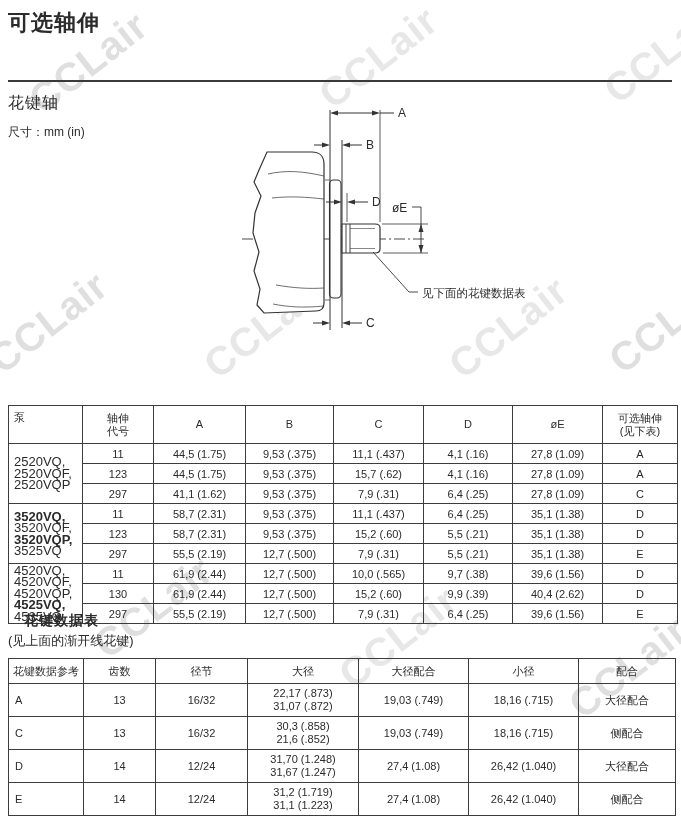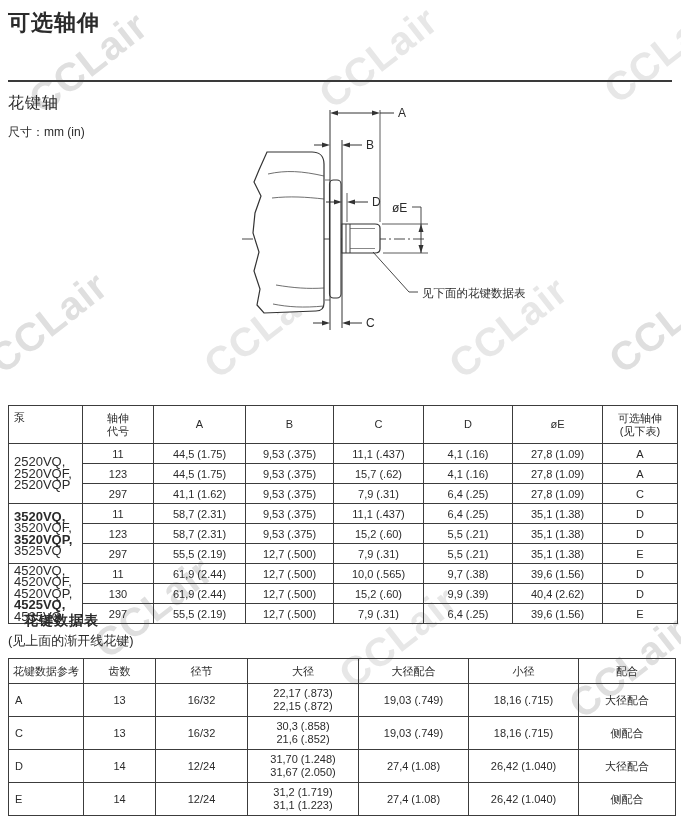--- a/index.html
+++ b/index.html
@@ -323,21 +323,21 @@
             <div>A</div>
           </td>
           <td>
             <div>13</div>
           </td>
           <td>
             <div>16/32</div>
           </td>
           <td>
             <div>22,17 (.873)</div>
-            <div>22,15 (.872)</div>
+            <div>31,07 (.872)</div>
           </td>
           <td>
             <div>19,03 (.749)</div>
           </td>
           <td>
             <div>18,16 (.715)</div>
           </td>
           <td>
             <div>大径配合</div>
           </td>
@@ -371,21 +371,21 @@
             <div>D</div>
           </td>
           <td>
             <div>14</div>
           </td>
           <td>
             <div>12/24</div>
           </td>
           <td>
             <div>31,70 (1.248)</div>
-            <div>31,67 (2.050)</div>
+            <div>31,67 (1.247)</div>
           </td>
           <td>
             <div>27,4 (1.08)</div>
           </td>
           <td>
             <div>26,42 (1.040)</div>
           </td>
           <td>
             <div>大径配合</div>
           </td>

